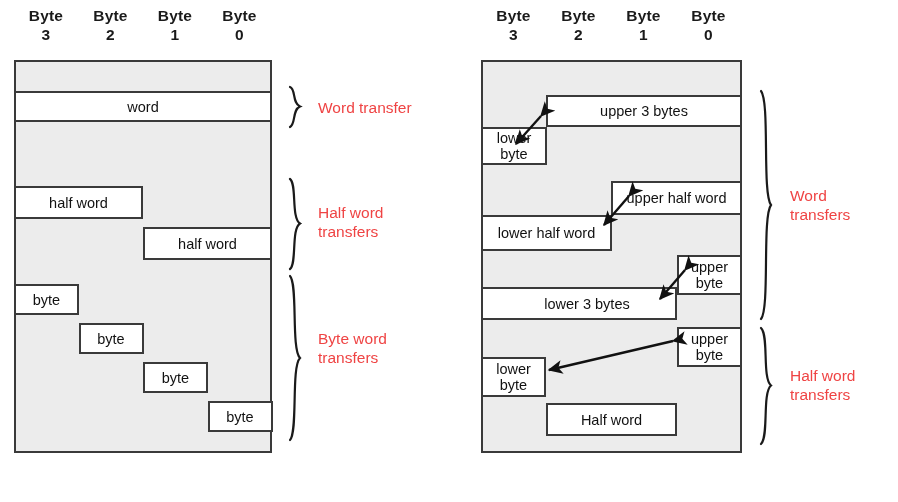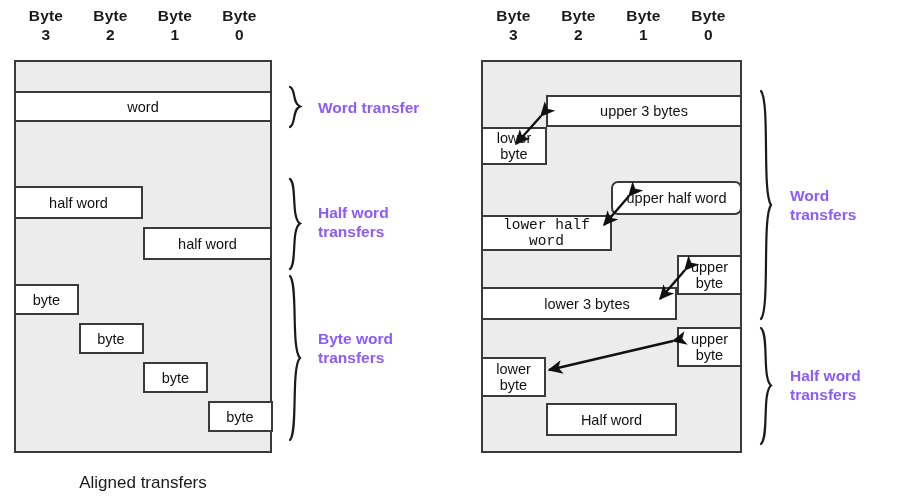--- a/index.html
+++ b/index.html
@@ -52,23 +52,23 @@
   .cell.two-line { line-height: 16px; }
   .caption {
     position: absolute;
     font-size: 17px;
     color: #1a1a1a;
     text-align: center;
     white-space: nowrap;
   }
   .brace-label {
     position: absolute;
-    font-weight: bold;
+    font-weight: normal;
     font-size: 15.5px;
-    color: #8b5cf6;
+    color: #ef4444;
     line-height: 19px;
     white-space: nowrap;
   }
   .brace {
     position: absolute;
     z-index: 2;
   }
   .arrow {
     position: absolute;
     z-index: 5;
@@ -134,21 +134,20 @@
   <div class="brace" style="left:286px; top:275px;">
     <svg width="22" height="166" viewBox="0 0 22 166">
       <path d="M4,1 C12,9 5,74 14,83 C5,92 12,157 4,165" fill="none" stroke="#1a1a1a" stroke-width="2.2" stroke-linecap="round"></path>
     </svg>
   </div>
   <div class="brace-label" style="left:318px; top:329px;">
     <span>Byte word</span><br>
     <span>transfers</span>
   </div>
 
-  <div class="caption" style="left:14px; top:473px; width:258px;">Aligned transfers</div>
 
   <div class="col-head" style="left:481px; top:6px; width:65px;">
     <span>Byte</span>
     <span class="n">3</span>
   </div>
   <div class="col-head" style="left:546px; top:6px; width:65px;">
     <span>Byte</span>
     <span class="n">2</span>
   </div>
   <div class="col-head" style="left:611px; top:6px; width:65px;">
@@ -176,23 +175,23 @@
           <path d="M0,0.3 L6.2,3.2 L0,6.1 L1.6,3.2 z" fill="#111111"></path>
         </marker>
         <marker id="ah2" markerWidth="7" markerHeight="7" refX="5.6" refY="3.2" orient="auto" markerUnits="strokeWidth">
           <path d="M0,0.3 L6.2,3.2 L0,6.1 L1.6,3.2 z" fill="#111111"></path>
         </marker>
       </defs>
       <line x1="41" y1="6" x2="16" y2="34" stroke="#111111" stroke-width="2.4" marker-start="url(#ah1)" marker-end="url(#ah2)"></line>
     </svg>
   </div>
 
-  <div class="cell" style="left:611px; top:181px; width:131px; height:34px;border-radius:7px;">upper half word</div>
-
-  <div class="cell" style="left:481px; top:215px; width:131px; height:36px;font-family:Liberation Mono, monospace;">lower half word</div>
+  <div class="cell" style="left:611px; top:181px; width:131px; height:34px;">upper half word</div>
+
+  <div class="cell" style="left:481px; top:215px; width:131px; height:36px;">lower half word</div>
 
   <div class="arrow" style="left:590px; top:190px;">
     <svg width="60" height="60" viewBox="0 0 60 60">
       <defs>
         <marker id="ah3" markerWidth="7" markerHeight="7" refX="5.6" refY="3.2" orient="auto" markerUnits="strokeWidth">
           <path d="M0,0.3 L6.2,3.2 L0,6.1 L1.6,3.2 z" fill="#111111"></path>
         </marker>
         <marker id="ah4" markerWidth="7" markerHeight="7" refX="5.6" refY="3.2" orient="auto" markerUnits="strokeWidth">
           <path d="M0,0.3 L6.2,3.2 L0,6.1 L1.6,3.2 z" fill="#111111"></path>
         </marker>

